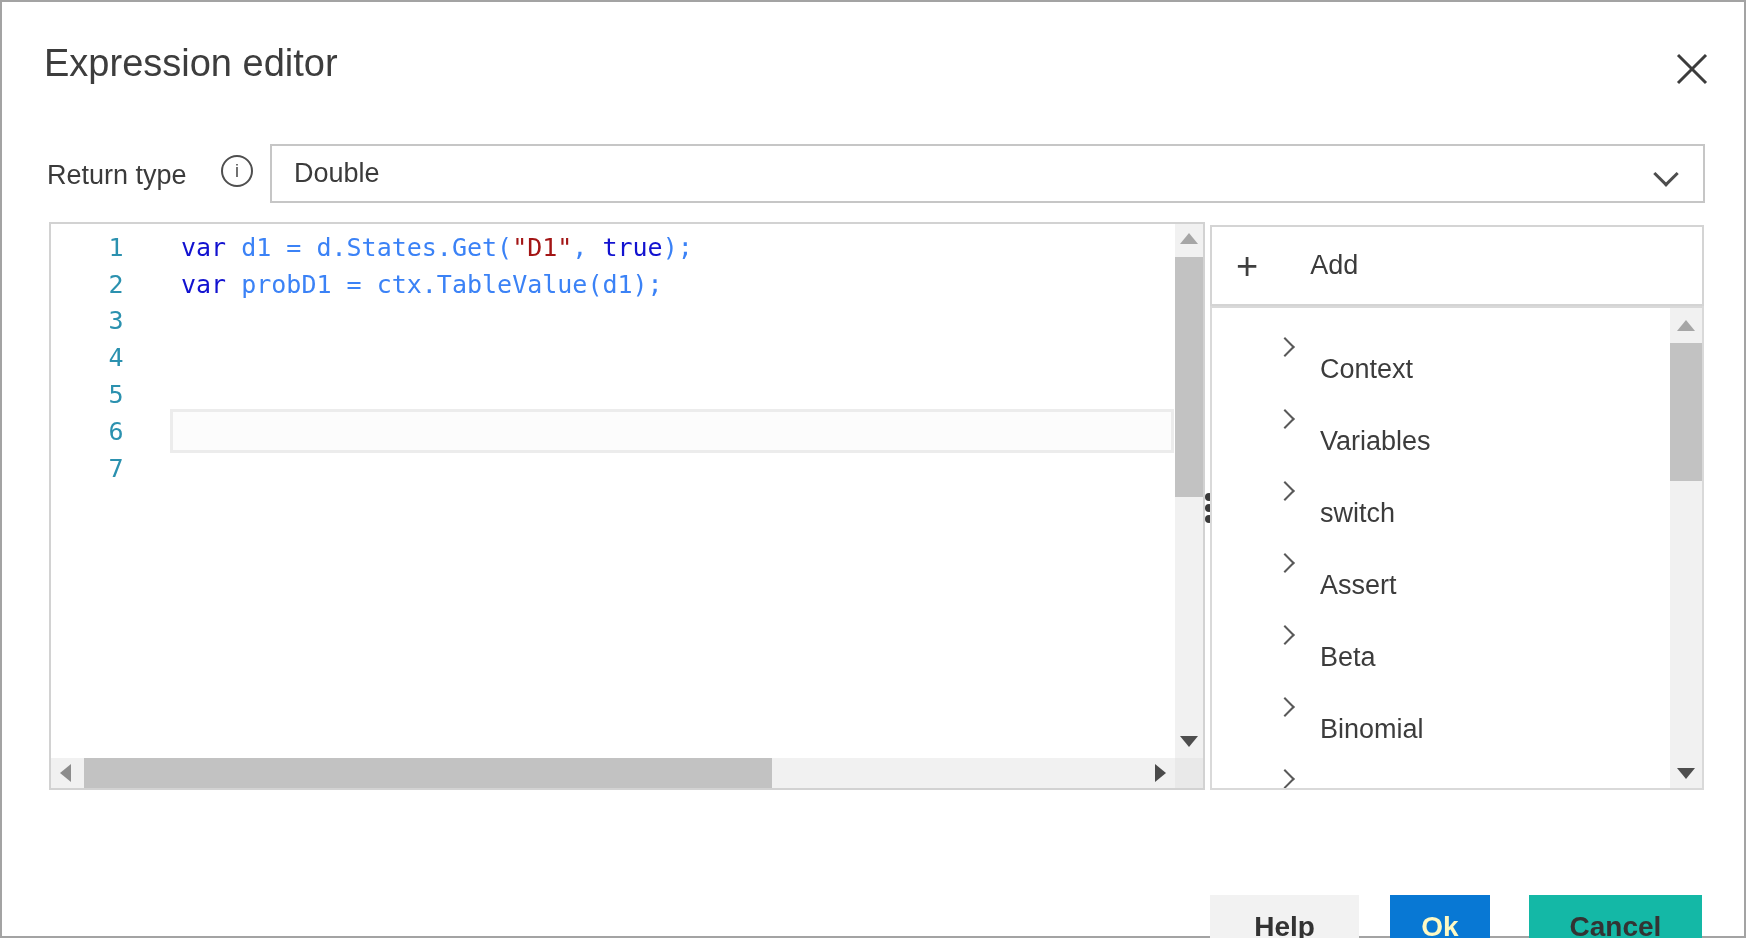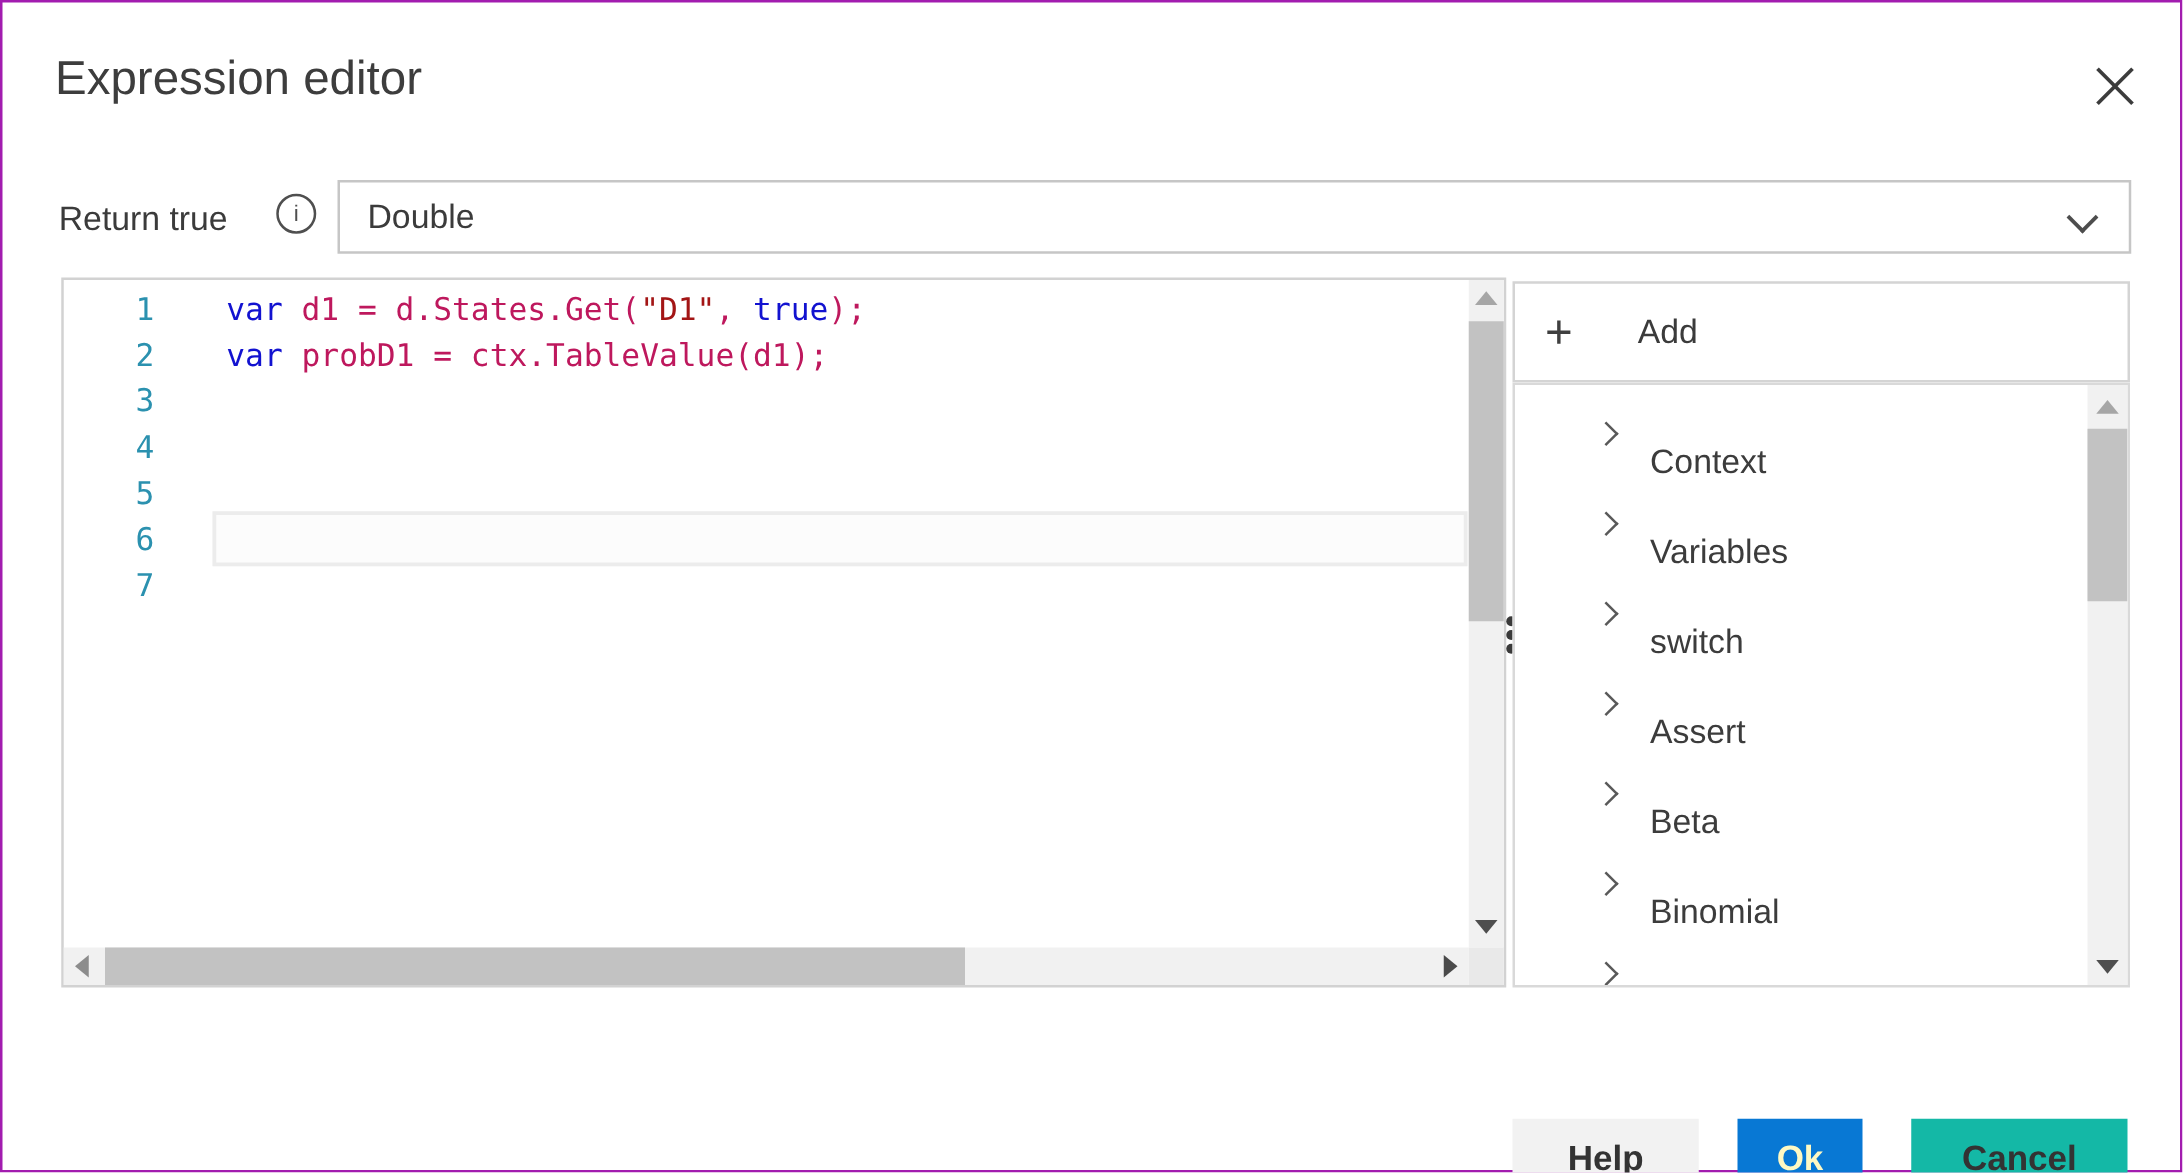--- a/index.html
+++ b/index.html
@@ -1,39 +1,39 @@
 <!DOCTYPE html>
 <html style="--kw: #1212d0; --str: #a31515; --ln: #2b91af;"><head>
 <meta charset="utf-8">
 <style>
   html,body { margin:0; padding:0; background:#fff; }
   body { width:1746px; height:938px; position:relative; font-family:"Liberation Sans", sans-serif; color:#3b3b3b; }
 
-  .dialog { position:absolute; inset:0; background:#ffffff; border:2px solid #a21caf; box-sizing:border-box; }
+  .dialog { position:absolute; inset:0; background:#ffffff; border:2px solid #a3a3a3; box-sizing:border-box; }
 
   
   .title { position:absolute; left:42px; top:40px; font-size:38px; font-weight:400; color:#3d3d3d; }
   .close-btn { position:absolute; left:1669px; top:46px; width:42px; height:42px; cursor:pointer; }
   .close-btn svg { display:block; }
 
   
   .rt-label { position:absolute; left:45px; top:158px; font-size:27px; color:#3b3b3b; }
   .rt-info { position:absolute; left:219px; top:153px; width:32px; height:32px; border:2px solid #4f4f4f; border-radius:50%; box-sizing:border-box; display:flex; align-items:center; justify-content:center; font-size:18px; color:#4f4f4f; }
   .rt-select { position:absolute; left:268px; top:142px; width:1435px; height:59px; border:2px solid #c6c6c6; box-sizing:border-box; background:#fff; display:flex; align-items:center; padding-left:22px; font-size:27px; color:#3b3b3b; }
   .rt-chevron { position:absolute; right:28px; top:19px; width:15px; height:15px; border-right:3px solid #4d4d4d; border-bottom:3px solid #4d4d4d; transform:rotate(45deg); }
 
   
   .editor { position:absolute; left:47px; top:220px; width:1156px; height:568px; border:2px solid #d2d2d2; box-sizing:border-box; background:#fff; }
   .code-area { position:absolute; left:0; top:0; right:28px; bottom:30px; overflow:hidden; padding-top:5px; font-family:"DejaVu Sans Mono", monospace; font-size:25px; }
   .line { position:relative; height:36.8px; display:flex; align-items:center; white-space:pre; }
   .line .gutter { width:130px; text-align:center; color:var(--ln,#2b91af); flex:none; position:relative; z-index:1; }
   .line .code { position:relative; z-index:1; }
   .line.active::before { content:''; position:absolute; left:119px; top:-4px; width:1004px; height:44px; background:#fcfcfc; border:3px solid #ececec; box-sizing:border-box; }
   .tok-kw { color:var(--kw,#1212d0); }
-  .tok-pl { color:#be185d; }
+  .tok-pl { color:#3b82f6; }
   .tok-str { color:var(--str,#a31515); }
 
   
   .vscroll { position:absolute; top:0; right:0; width:28px; bottom:30px; background:#f1f1f1; }
   .vthumb { position:absolute; left:0; top:33px; width:28px; height:240px; background:#c2c2c2; }
   .hscroll { position:absolute; left:0; bottom:0; height:30px; right:28px; background:#f1f1f1; }
   .hthumb { position:absolute; left:33px; top:0; height:30px; width:688px; background:#c2c2c2; }
   .corner { position:absolute; right:0; bottom:0; width:28px; height:30px; background:#e9e9e9; }
   .tri-up { width:0; height:0; border-left:9px solid transparent; border-right:9px solid transparent; border-bottom:11px solid #a6a6a6; position:absolute; left:5px; top:9px; }
   .tri-down { width:0; height:0; border-left:9px solid transparent; border-right:9px solid transparent; border-top:11px solid #4e4e4e; position:absolute; left:5px; bottom:11px; }
@@ -72,21 +72,21 @@
 
   <div class="title">Expression editor</div>
 
   <div class="close-btn" title="">
     <svg width="42" height="42" viewBox="0 0 42 42">
       <line x1="7" y1="7" x2="35" y2="35" stroke="#3c3c3c" stroke-width="3"></line>
       <line x1="35" y1="7" x2="7" y2="35" stroke="#3c3c3c" stroke-width="3"></line>
     </svg>
   </div>
 
-  <div class="rt-label">Return true</div>
+  <div class="rt-label">Return type</div>
   <div class="rt-info">
     <span>i</span>
   </div>
 
   <div class="rt-select">
     <span>Double</span>
     <span class="rt-chevron"></span>
   </div>
 
   <div class="editor">

